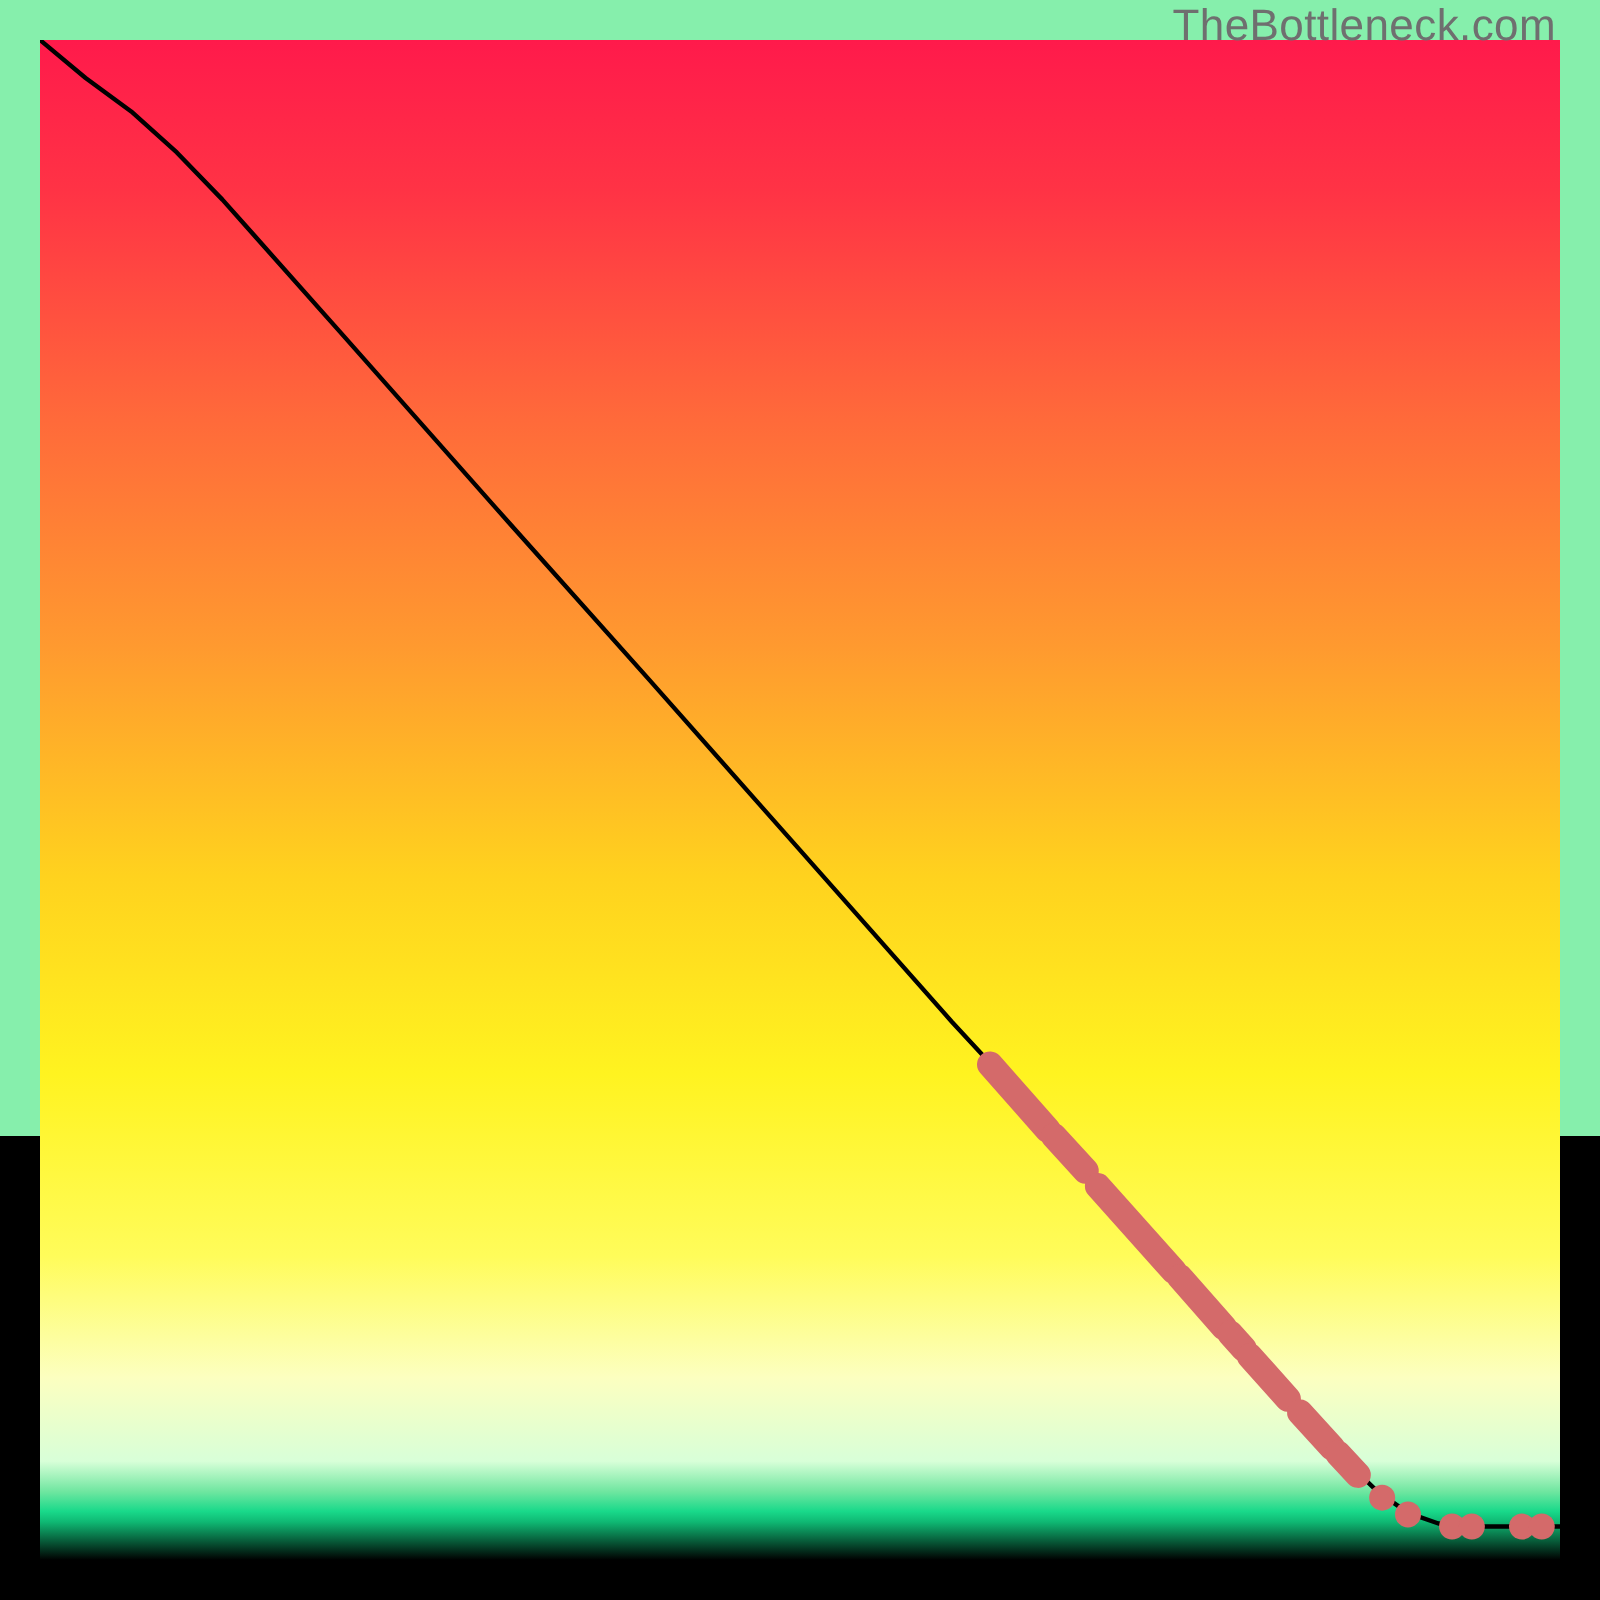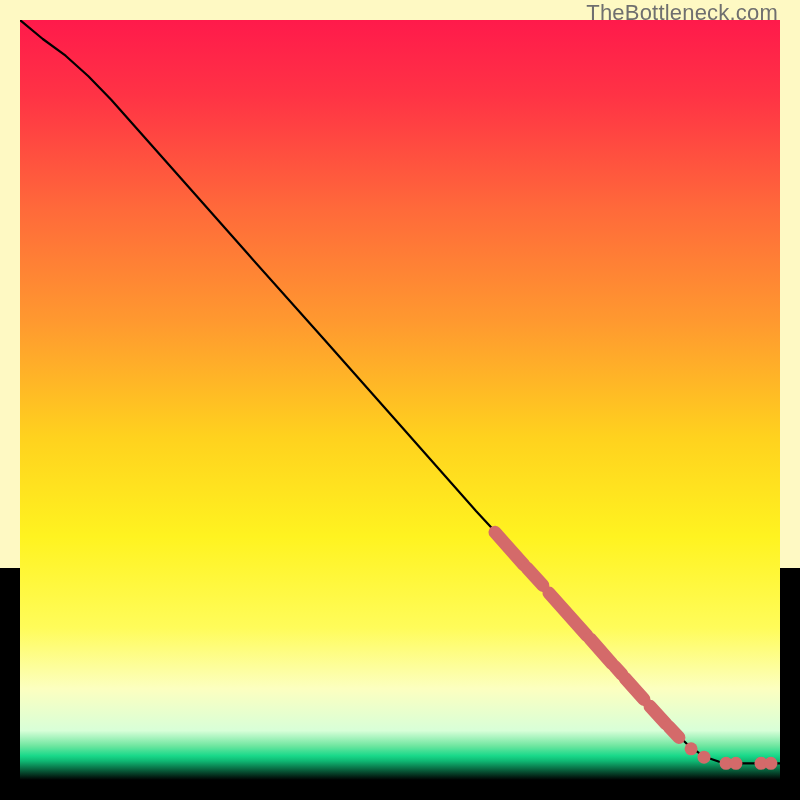--- a/index.html
+++ b/index.html
@@ -8,21 +8,21 @@
     width: 800px;
     height: 800px;
     background: #000;
     overflow: hidden;
     font-family: Arial, Helvetica, sans-serif;
   }
   .stage {
     position: relative;
     width: 800px;
     height: 568px;
-    background: #fef9c3;
+    background: #86efac;
   }
   .plot {
     position: absolute;
     left: 20px;
     top: 20px;
     width: 760px;
     height: 760px;
   }
   .watermark {
     position: absolute;

